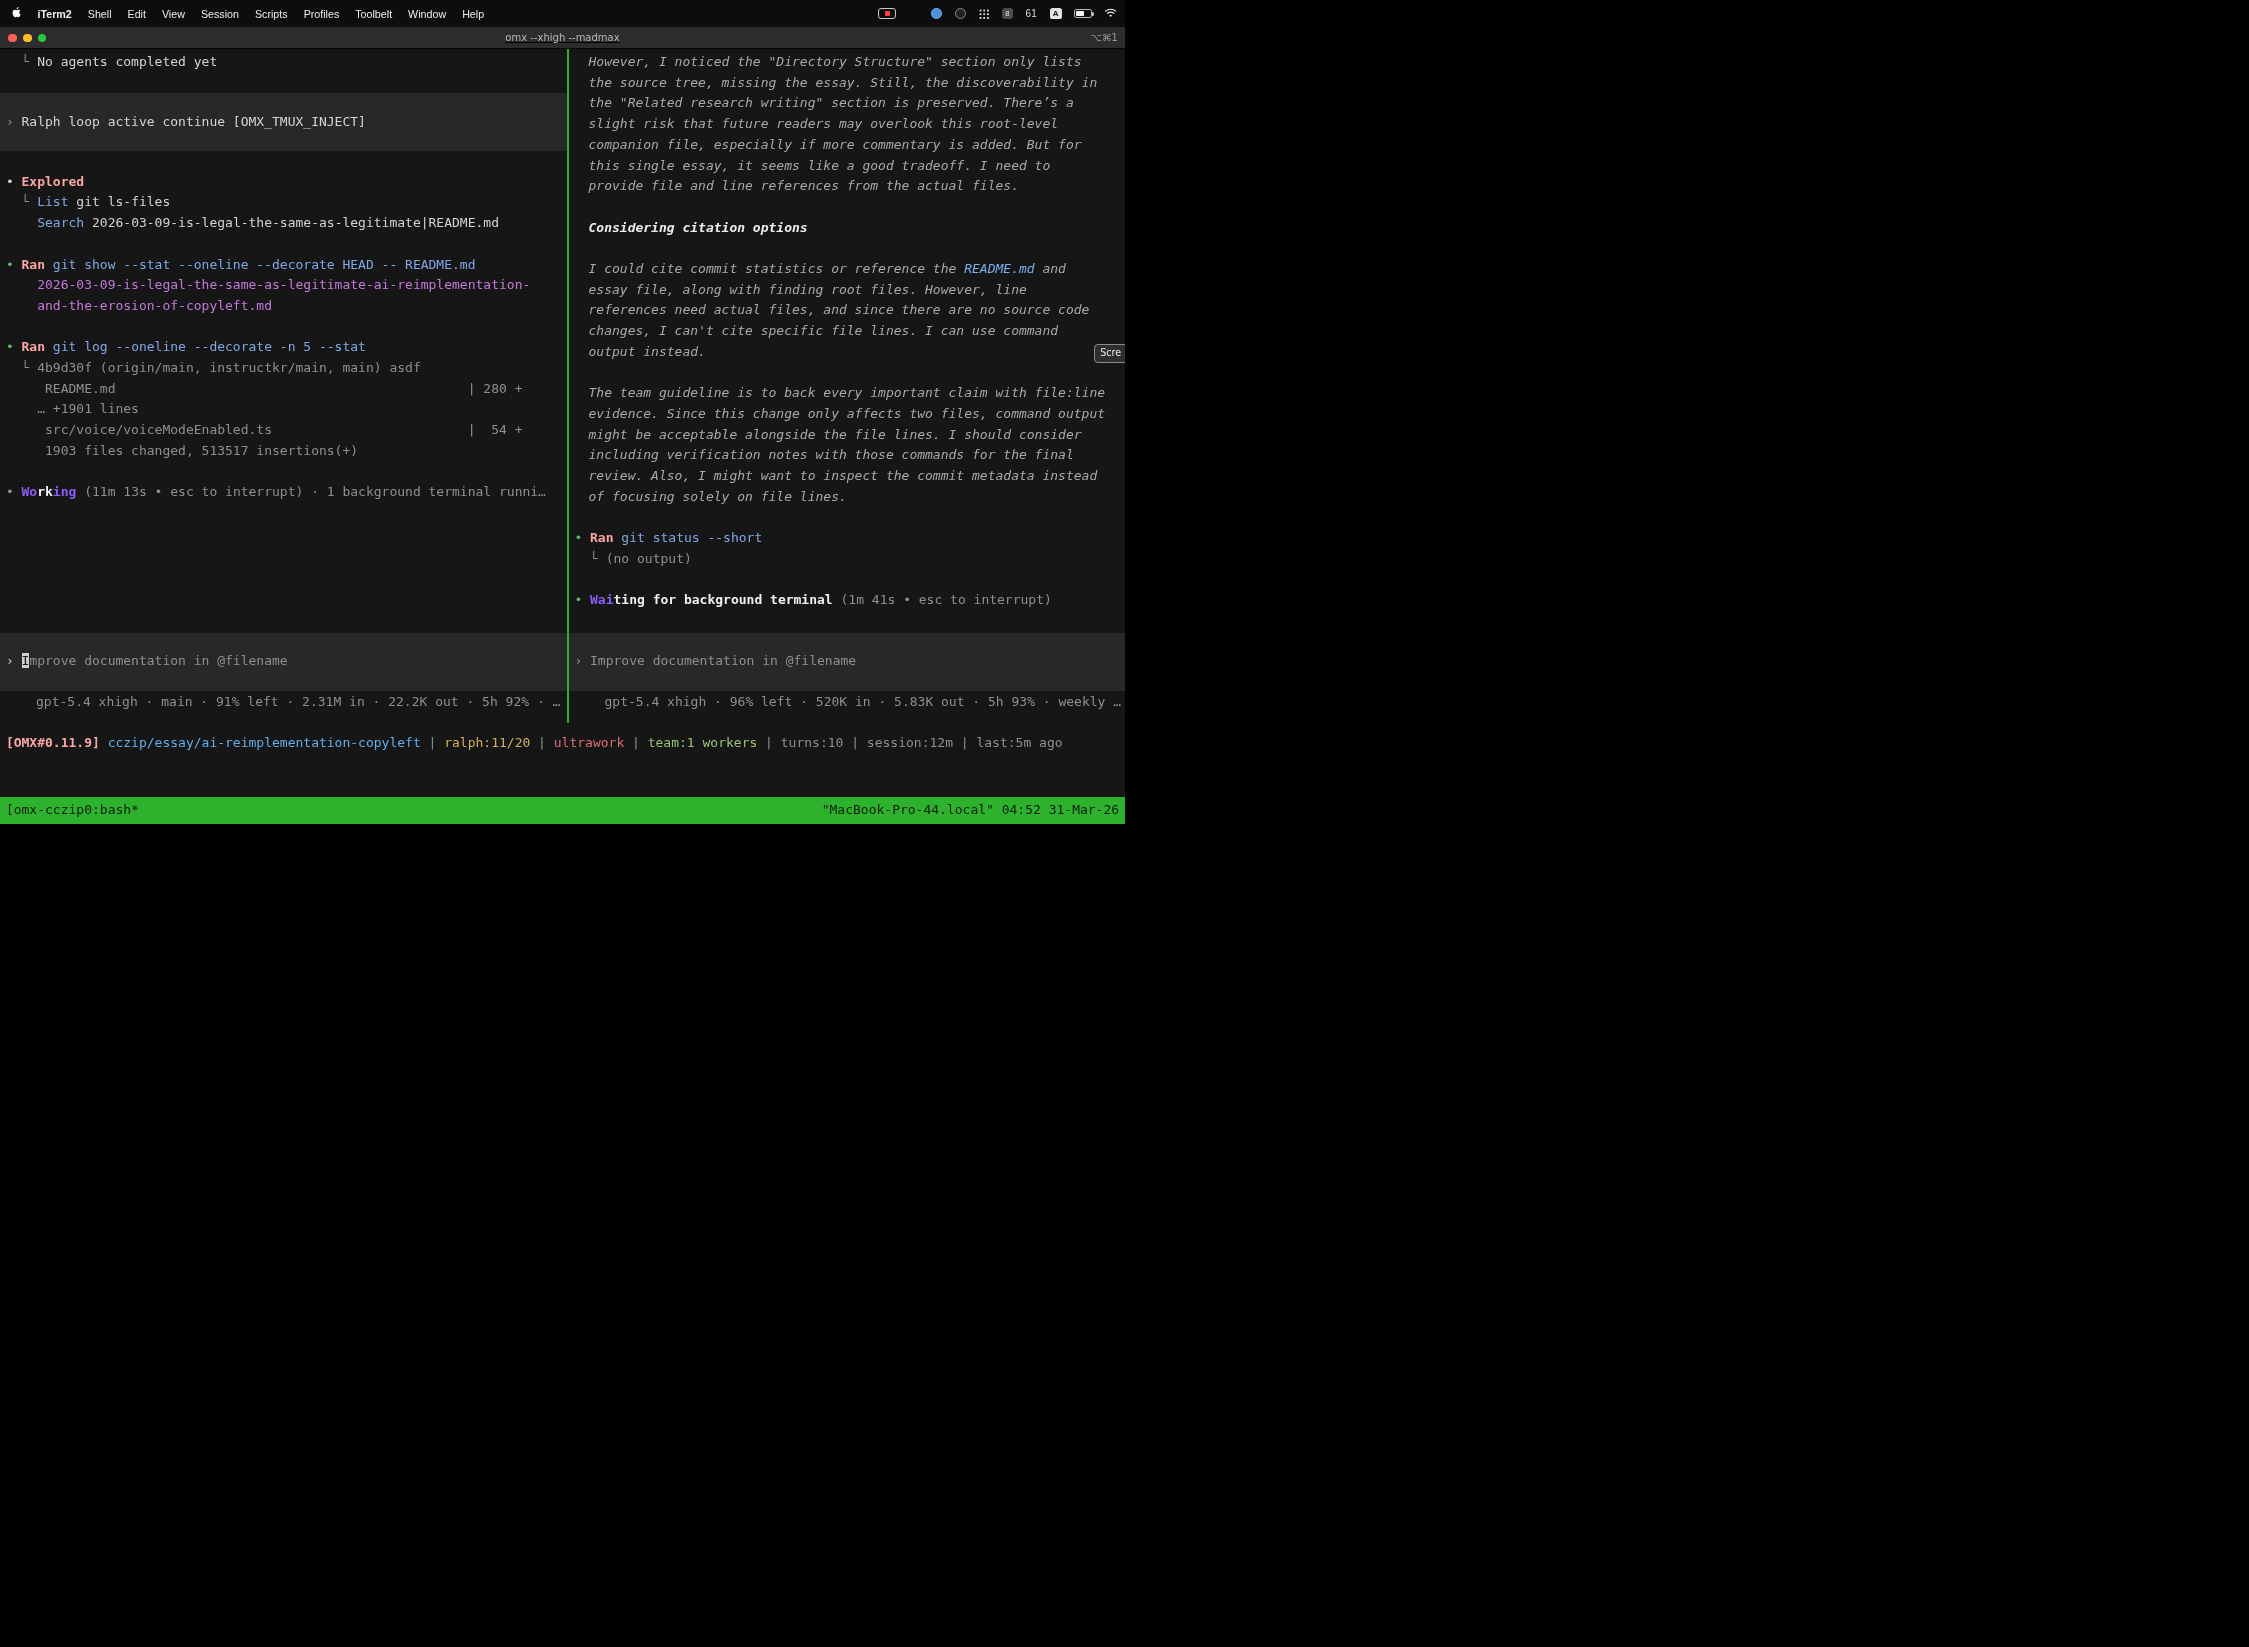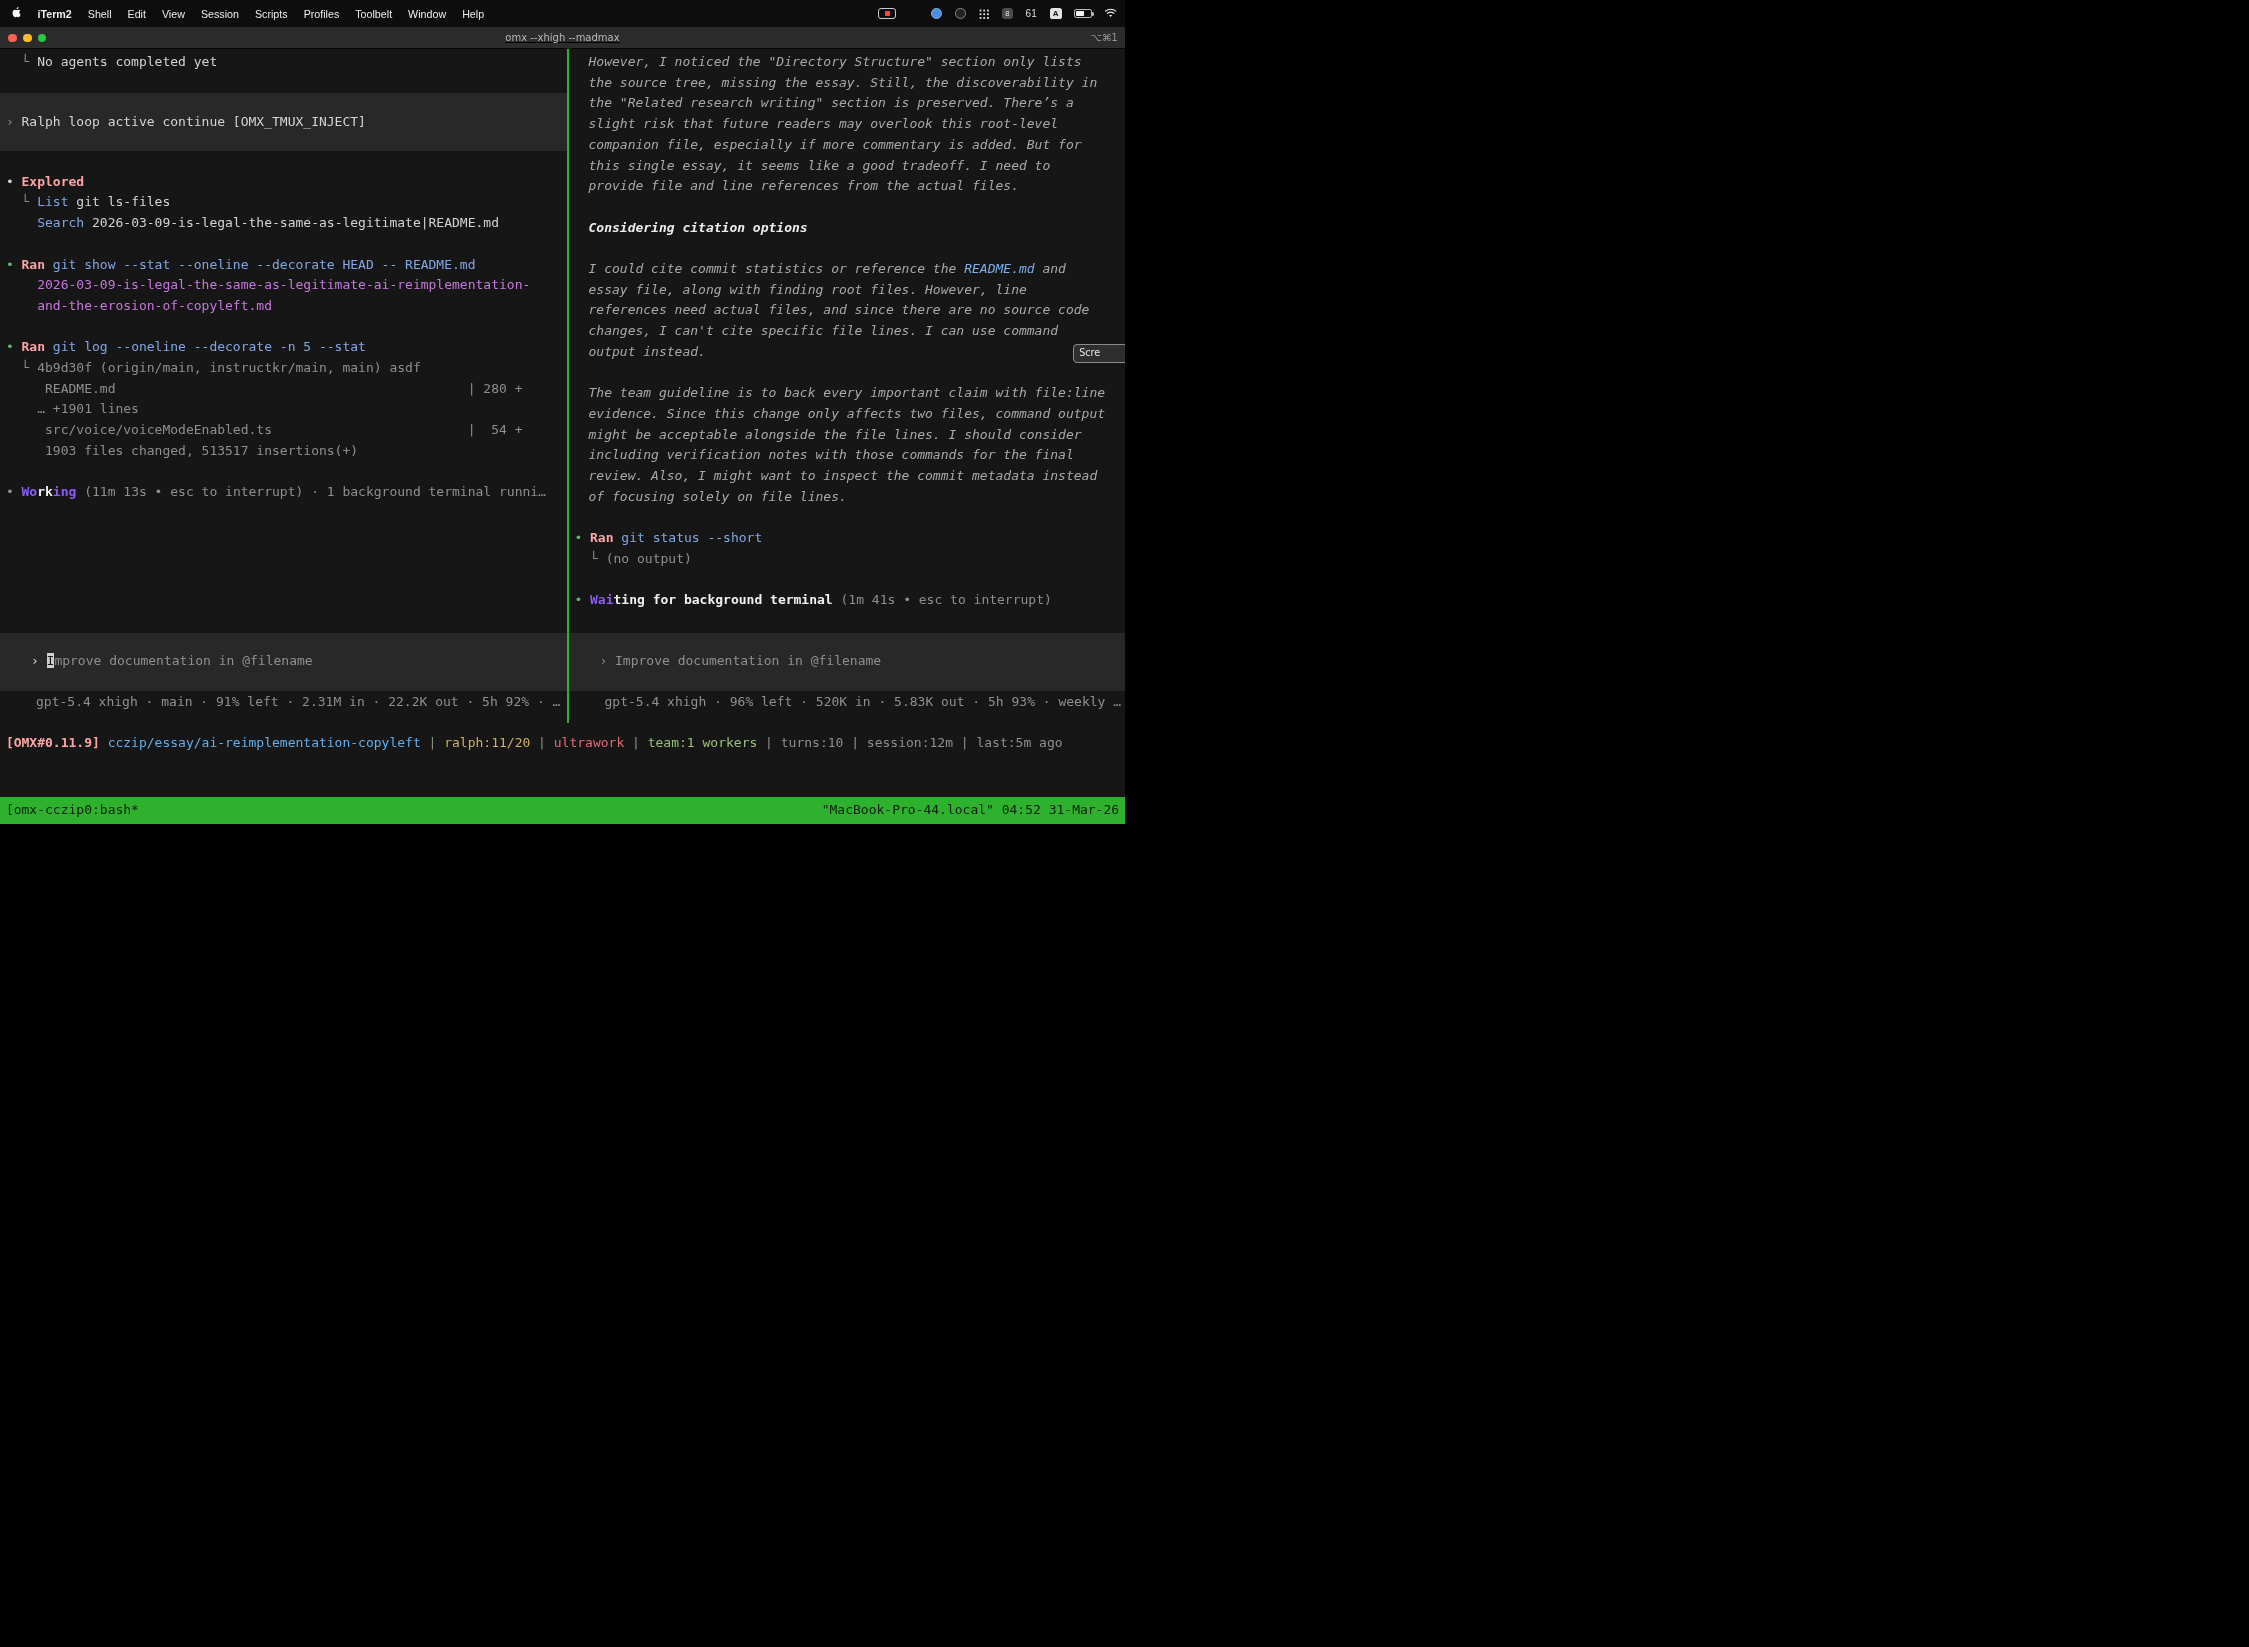--- a/index.html
+++ b/index.html
@@ -65,21 +65,21 @@
   .pane-left { width:567px; flex:0 0 567px; }
   .divider { width:1.5px; flex:0 0 1.5px; background:#2eb22e; }
   .pane-right { flex:1; }
 
   .tline { white-space:pre-wrap; min-height:20.7px; padding-left:5.9px; }
   .blank { height:20.7px; flex:0 0 20.7px; }
   .gap28 { height:20.7px; flex:0 0 20.7px; }
   .ind { padding-left:20px; }
   .statusline { padding-left:36px; margin-top:1.5px; }
   .box { background:#282828; padding:18.5px 5.9px 18.5px 0; margin-top:20.7px; }
-  .inputbox { margin-top:auto;padding-left:25px; }
+  .inputbox { margin-top:auto; }
   .think { font-style:italic; }
 
   
   .s-fg   { color:#d4d4d4; }
   .s-dim  { color:#8f8f8f; }
   .s-wht  { color:#fca5a5; font-weight:bold; }
   .s-whti { color:#ececec; font-weight:bold; font-style:italic; }
   .s-grn  { color:#5fb86a; }
   .s-blu  { color:#82a7e6; }
   .s-mag  { color:#c678dd; }
@@ -93,21 +93,21 @@
   .s-shlit{ color:#f0f0f0; font-weight:bold; }
   .s-cur  { background:#cfcfcf; color:#1a1a1a; }
 
   
   .omx { padding-top:10.3px; height:31px; flex:0 0 31px; }
   .botspacer { flex:1; }
   .tmuxbar { height:26.6px; flex:0 0 26.6px; background:#2eb22e; color:#0b1f0b;
              display:flex; justify-content:space-between; align-items:center; padding:0 5.9px; }
 
   
-  .toast { position:absolute; right:0; top:295px; width:52px; height:19px;
+  .toast { position:absolute; right:0; top:295px; width:31px; height:19px;
            background:#2e2e2e; border:0.7px solid #8a8a8a; border-right:none;
            border-radius:4.4px 0 0 4.4px; color:#e8e8e8; font-size:9.6px;
            font-family:"DejaVu Sans","Liberation Sans",sans-serif;
            display:flex; align-items:center; padding-left:5.2px; overflow:hidden; z-index:5; }
 </style>
 </head>
 <body>
 
 <div class="screen">
 

